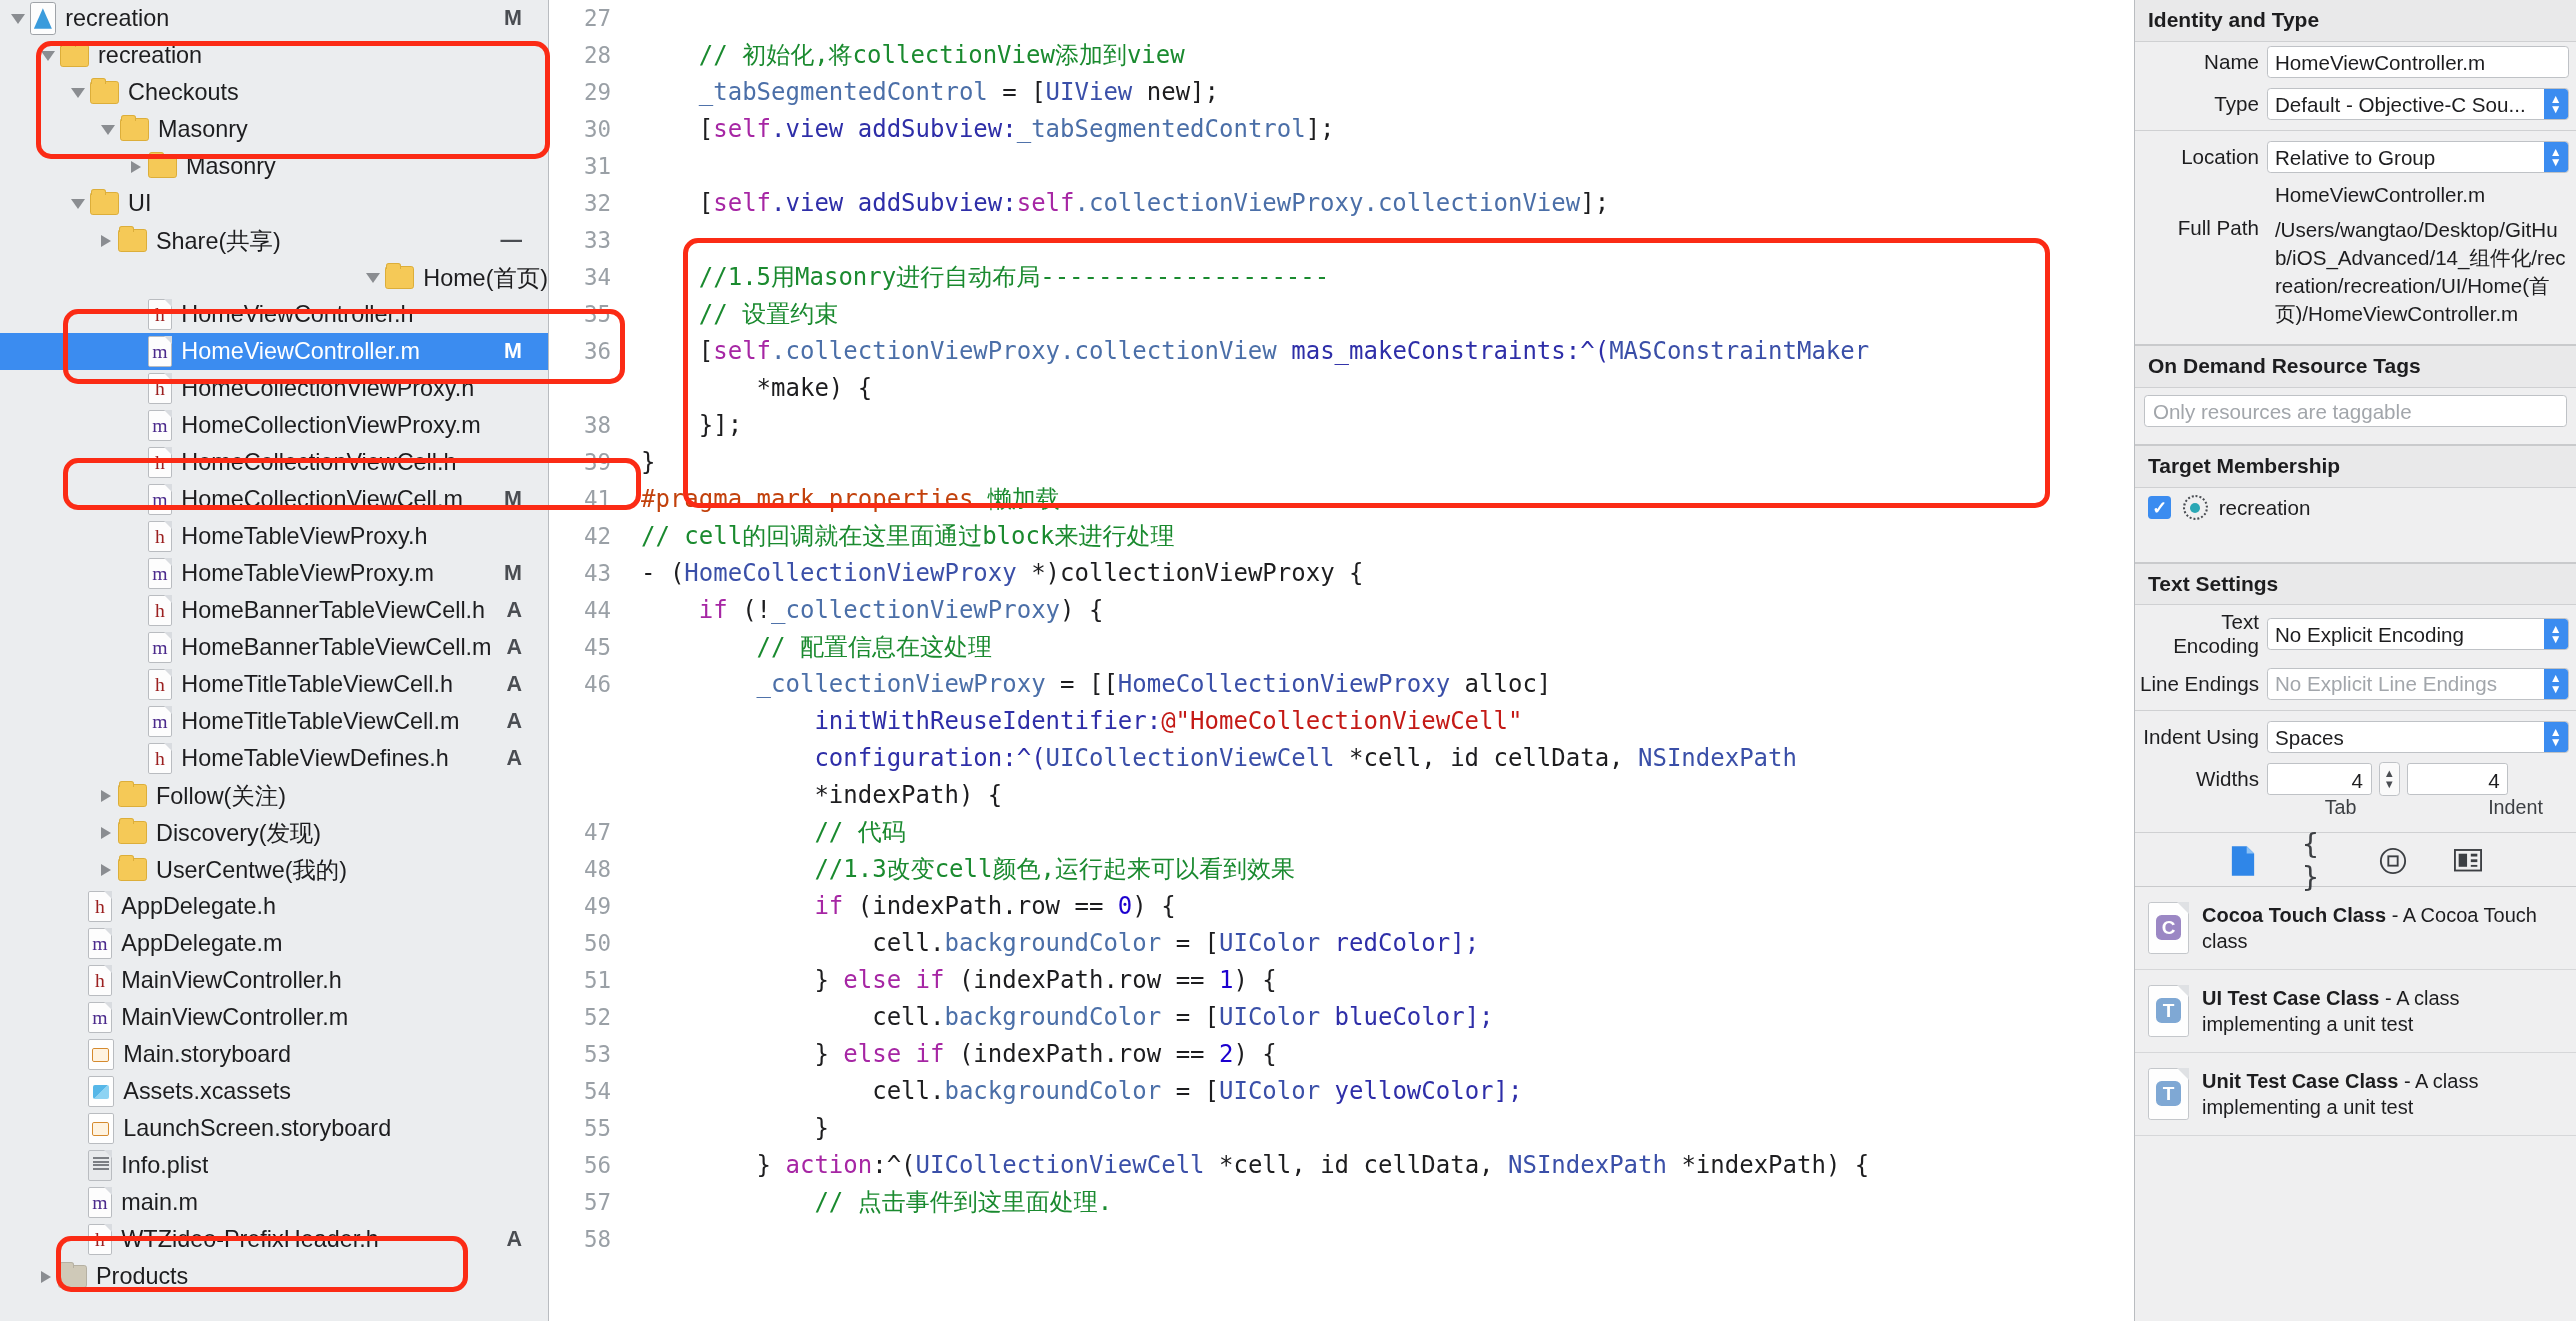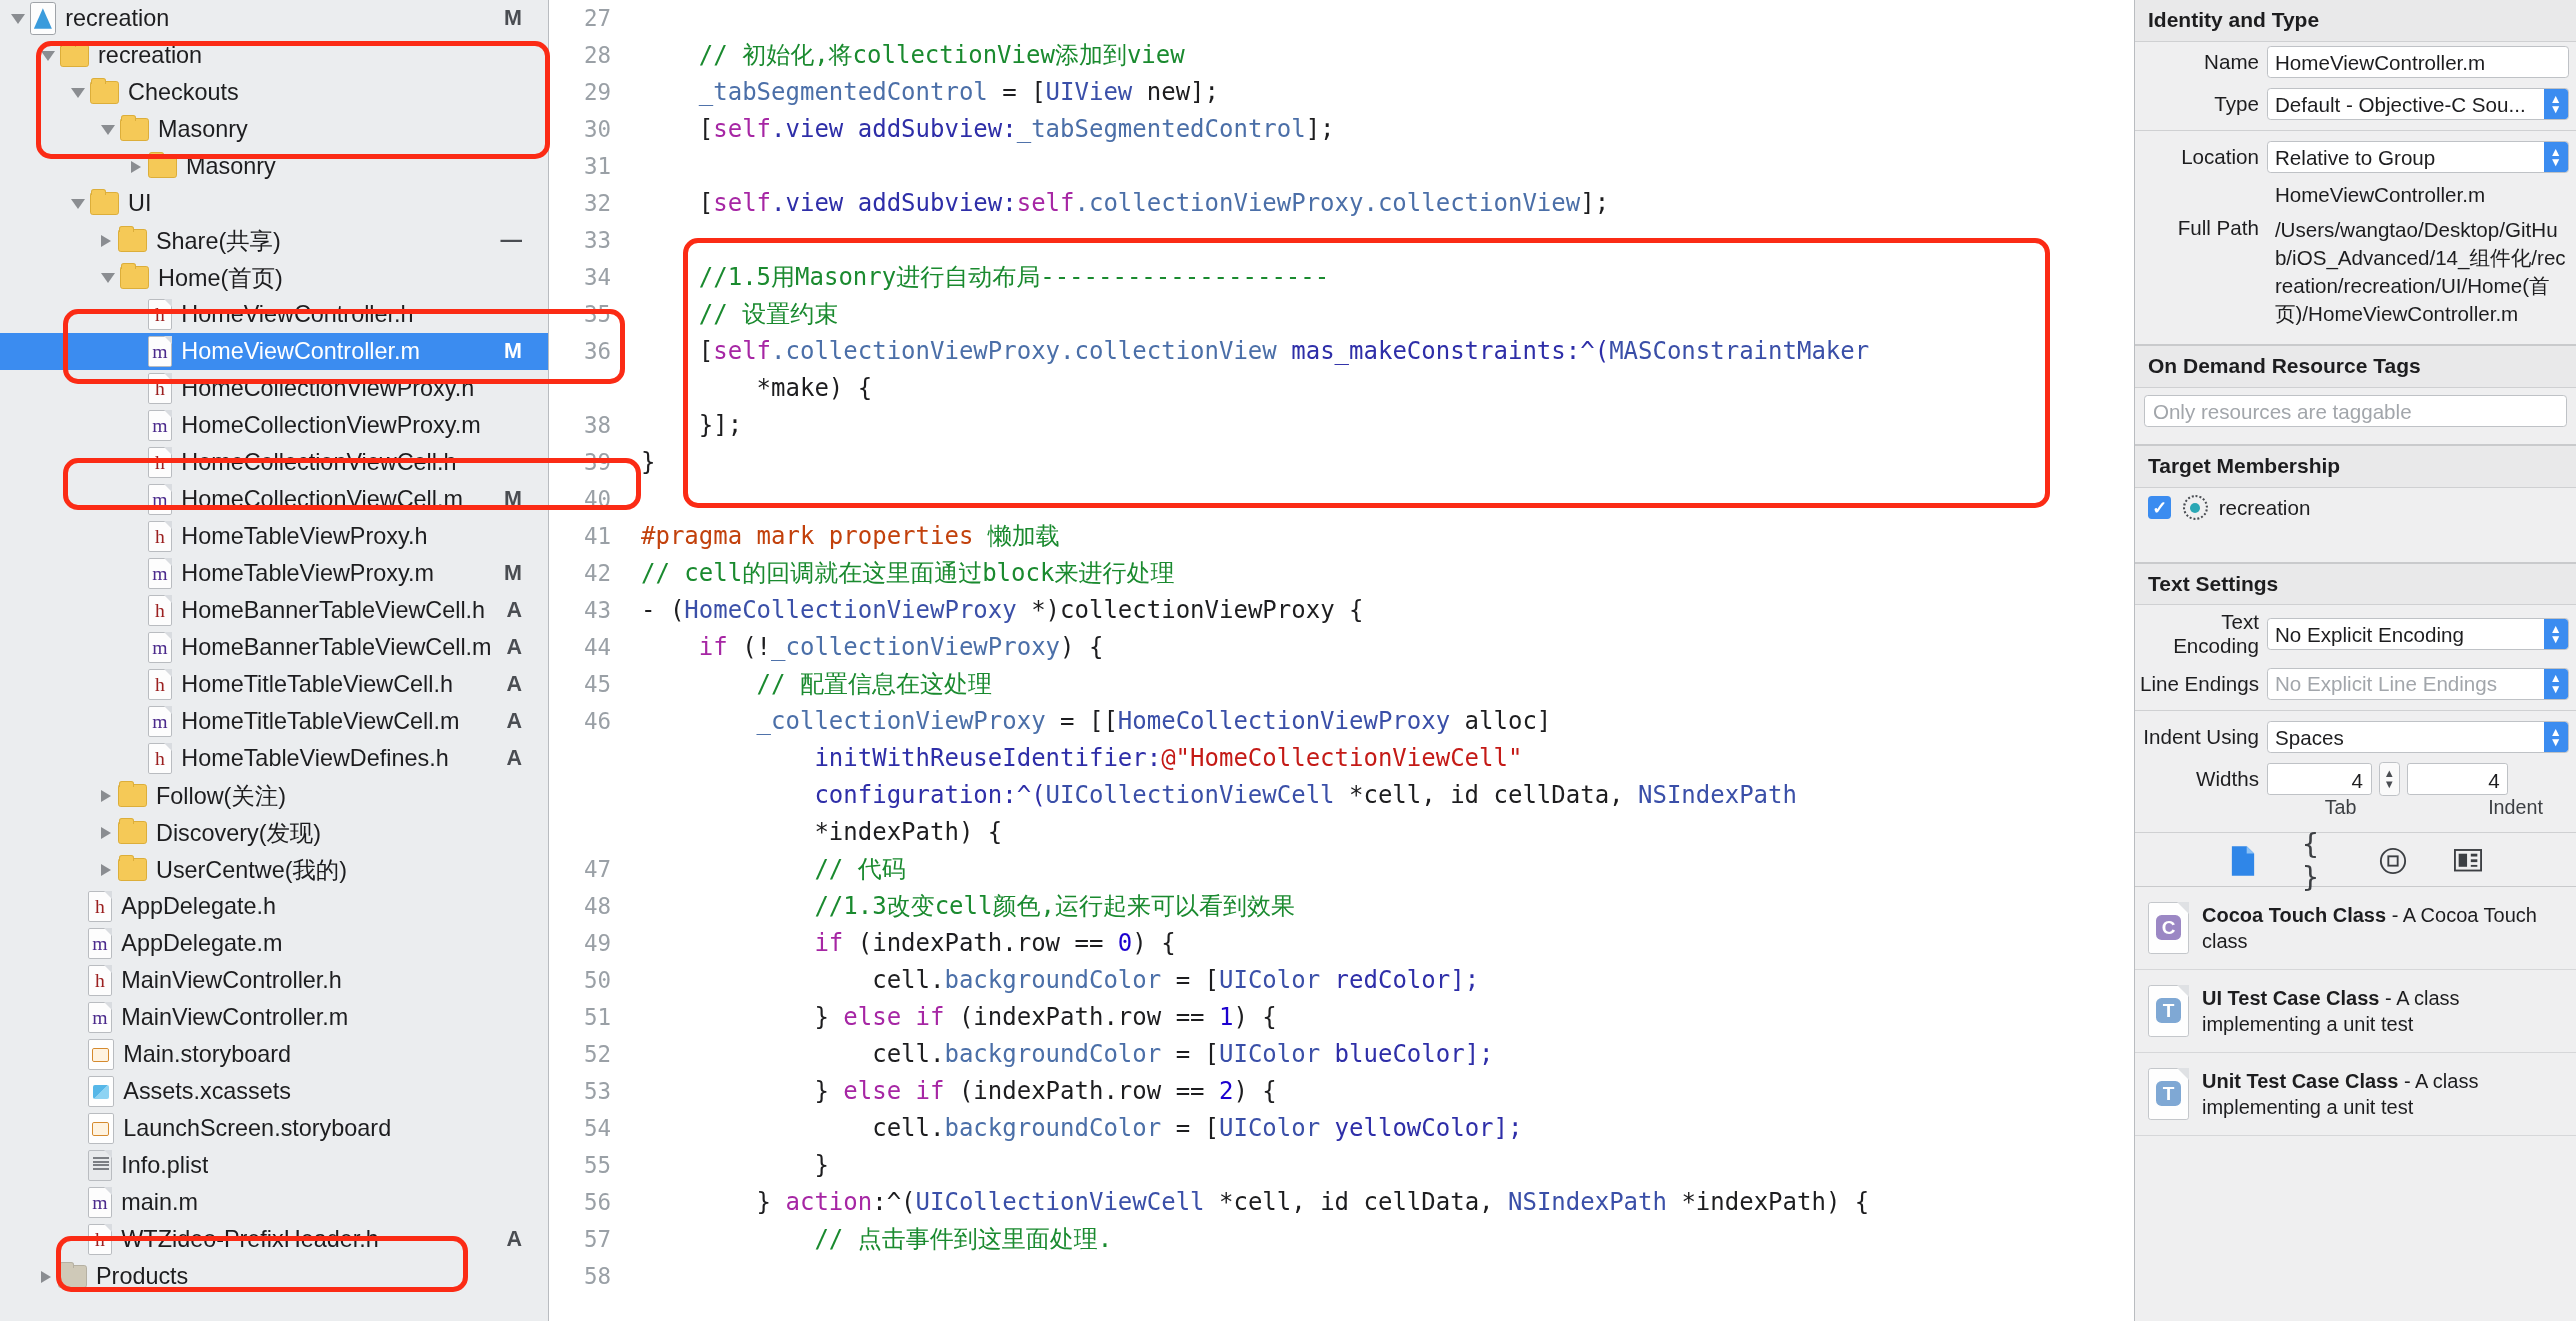--- a/index.html
+++ b/index.html
@@ -338,21 +338,21 @@
           <span class="twist open"></span>
           <span class="ico ico-folder"></span>
           <span class="nav-label">UI</span>
         </div>
         <div class="nav-row" style="padding-left: 101px;">
           <span class="twist "></span>
           <span class="ico ico-folder"></span>
           <span class="nav-label">Share(共享)</span>
           <span class="nav-badge">—</span>
         </div>
-        <div class="nav-row" style="padding-left: 101px;">
+        <div class="nav-row" style="padding-left: 101px; justify-content: flex-end;">
           <span class="twist open"></span>
           <span class="ico ico-folder"></span>
           <span class="nav-label">Home(首页)</span>
         </div>
         <div class="nav-row" style="padding-left: 131px;">
           <span class="twist none"></span>
           <span class="ico ico-file h">h</span>
           <span class="nav-label">HomeViewController.h</span>
         </div>
         <div class="nav-row selected" style="padding-left: 131px;">
@@ -505,21 +505,20 @@
         <div class="cline"><span class="gutter">30</span><span class="ctext"><span class="pl">    [</span><span class="k">self</span><span class="mth">.view addSubview:</span><span class="ty">_tabSegmentedControl</span><span class="pl">];</span></span></div>
         <div class="cline"><span class="gutter">31</span><span class="ctext"></span></div>
         <div class="cline"><span class="gutter">32</span><span class="ctext"><span class="pl">    [</span><span class="k">self</span><span class="mth">.view addSubview:</span><span class="k">self</span><span class="ty">.collectionViewProxy.collectionView</span><span class="pl">];</span></span></div>
         <div class="cline"><span class="gutter">33</span><span class="ctext"></span></div>
         <div class="cline"><span class="gutter">34</span><span class="ctext"><span class="cm">    //1.5用Masonry进行自动布局--------------------</span></span></div>
         <div class="cline"><span class="gutter">35</span><span class="ctext"><span class="pl">    </span><span class="cm">// 设置约束</span></span></div>
         <div class="cline"><span class="gutter">36</span><span class="ctext"><span class="pl">    [</span><span class="k">self</span><span class="ty">.collectionViewProxy.collectionView</span><span class="mth"> mas_makeConstraints:^(</span><span class="tyd">MASConstraintMaker</span></span></div>
         <div class="cline"><span class="gutter"></span><span class="ctext"><span class="pl">        *make) {</span></span></div>
         <div class="cline"><span class="gutter">38</span><span class="ctext"><span class="pl">    }];</span></span></div>
         <div class="cline"><span class="gutter">39</span><span class="ctext"><span class="pl">}</span></span></div>
-        <div class="cline"><span class="gutter">40</span><span class="ctext"></span></div>
         <div class="cline"><span class="gutter">41</span><span class="ctext"><span class="pre">#pragma mark properties</span><span class="cm"> 懒加载</span></span></div>
         <div class="cline"><span class="gutter">42</span><span class="ctext"><span class="cm">// cell的回调就在这里面通过block来进行处理</span></span></div>
         <div class="cline"><span class="gutter">43</span><span class="ctext"><span class="pl">- (</span><span class="tyd">HomeCollectionViewProxy</span><span class="pl"> *)collectionViewProxy {</span></span></div>
         <div class="cline"><span class="gutter">44</span><span class="ctext"><span class="pl">    </span><span class="k">if</span><span class="pl"> (!</span><span class="ty">_collectionViewProxy</span><span class="pl">) {</span></span></div>
         <div class="cline"><span class="gutter">45</span><span class="ctext"><span class="pl">        </span><span class="cm">// 配置信息在这处理</span></span></div>
         <div class="cline"><span class="gutter">46</span><span class="ctext"><span class="pl">        </span><span class="ty">_collectionViewProxy</span><span class="pl"> = [[</span><span class="tyd">HomeCollectionViewProxy</span><span class="pl"> alloc]</span></span></div>
         <div class="cline"><span class="gutter"></span><span class="ctext"><span class="mth">            initWithReuseIdentifier:</span><span class="st">@"HomeCollectionViewCell"</span></span></div>
         <div class="cline"><span class="gutter"></span><span class="ctext"><span class="mth">            configuration:^(</span><span class="tyd">UICollectionViewCell</span><span class="pl"> *cell, id cellData, </span><span class="tyd">NSIndexPath</span></span></div>
         <div class="cline"><span class="gutter"></span><span class="ctext"><span class="pl">            *indexPath) {</span></span></div>
         <div class="cline"><span class="gutter">47</span><span class="ctext"><span class="pl">            </span><span class="cm">// 代码</span></span></div>

